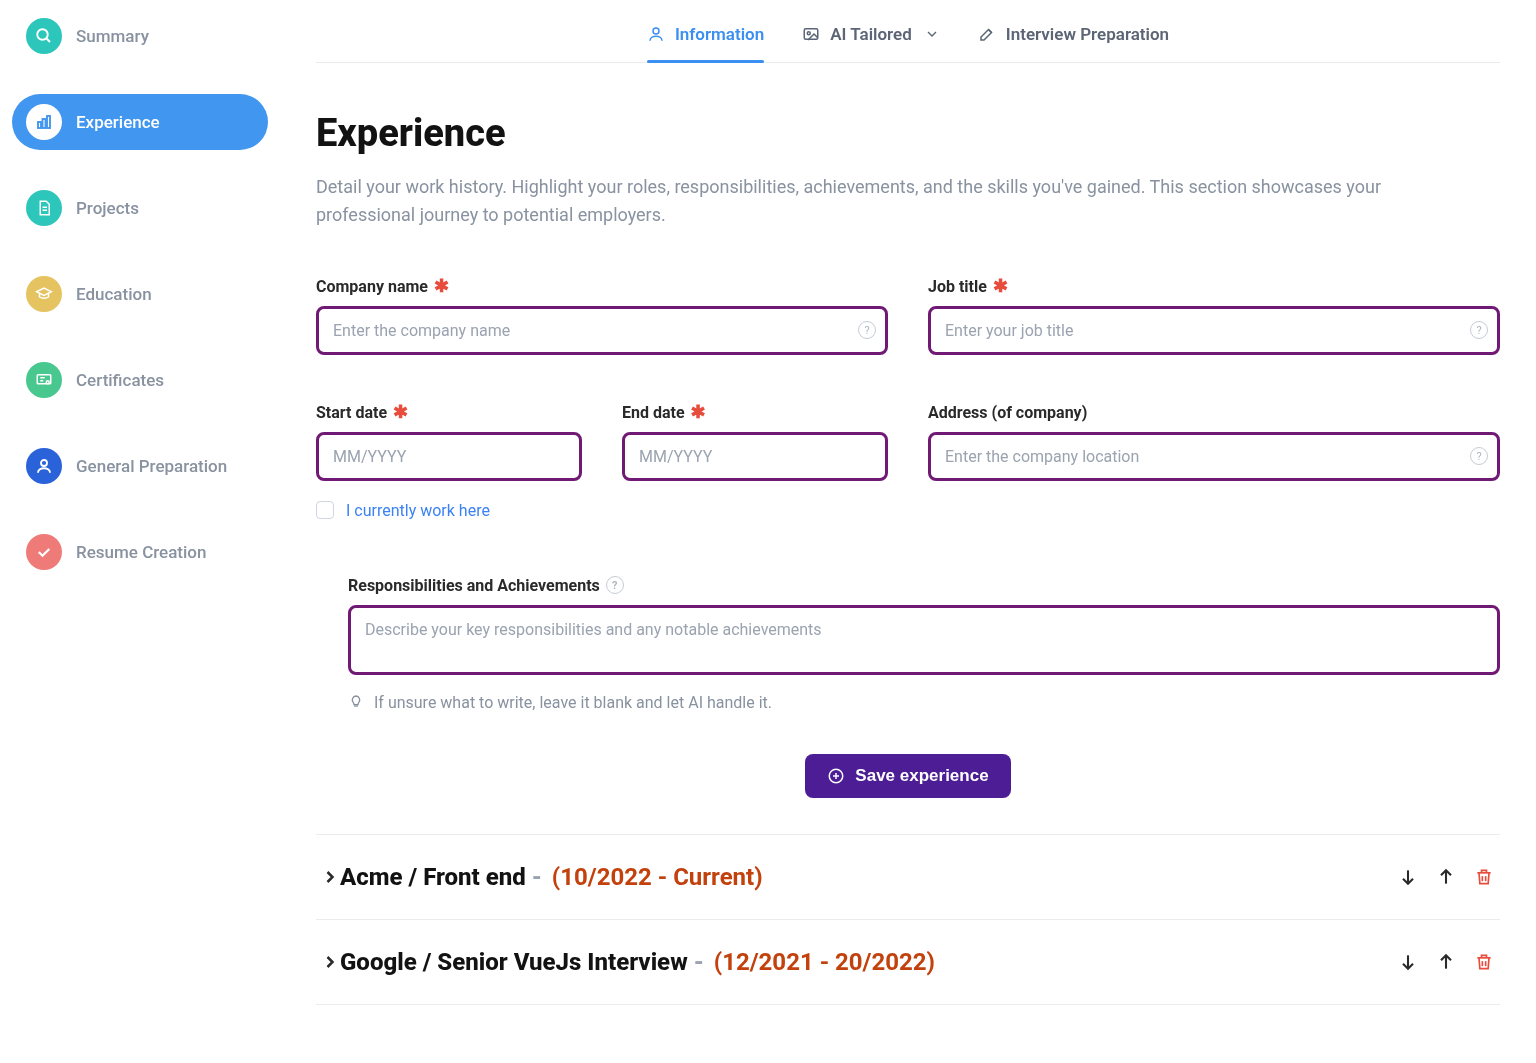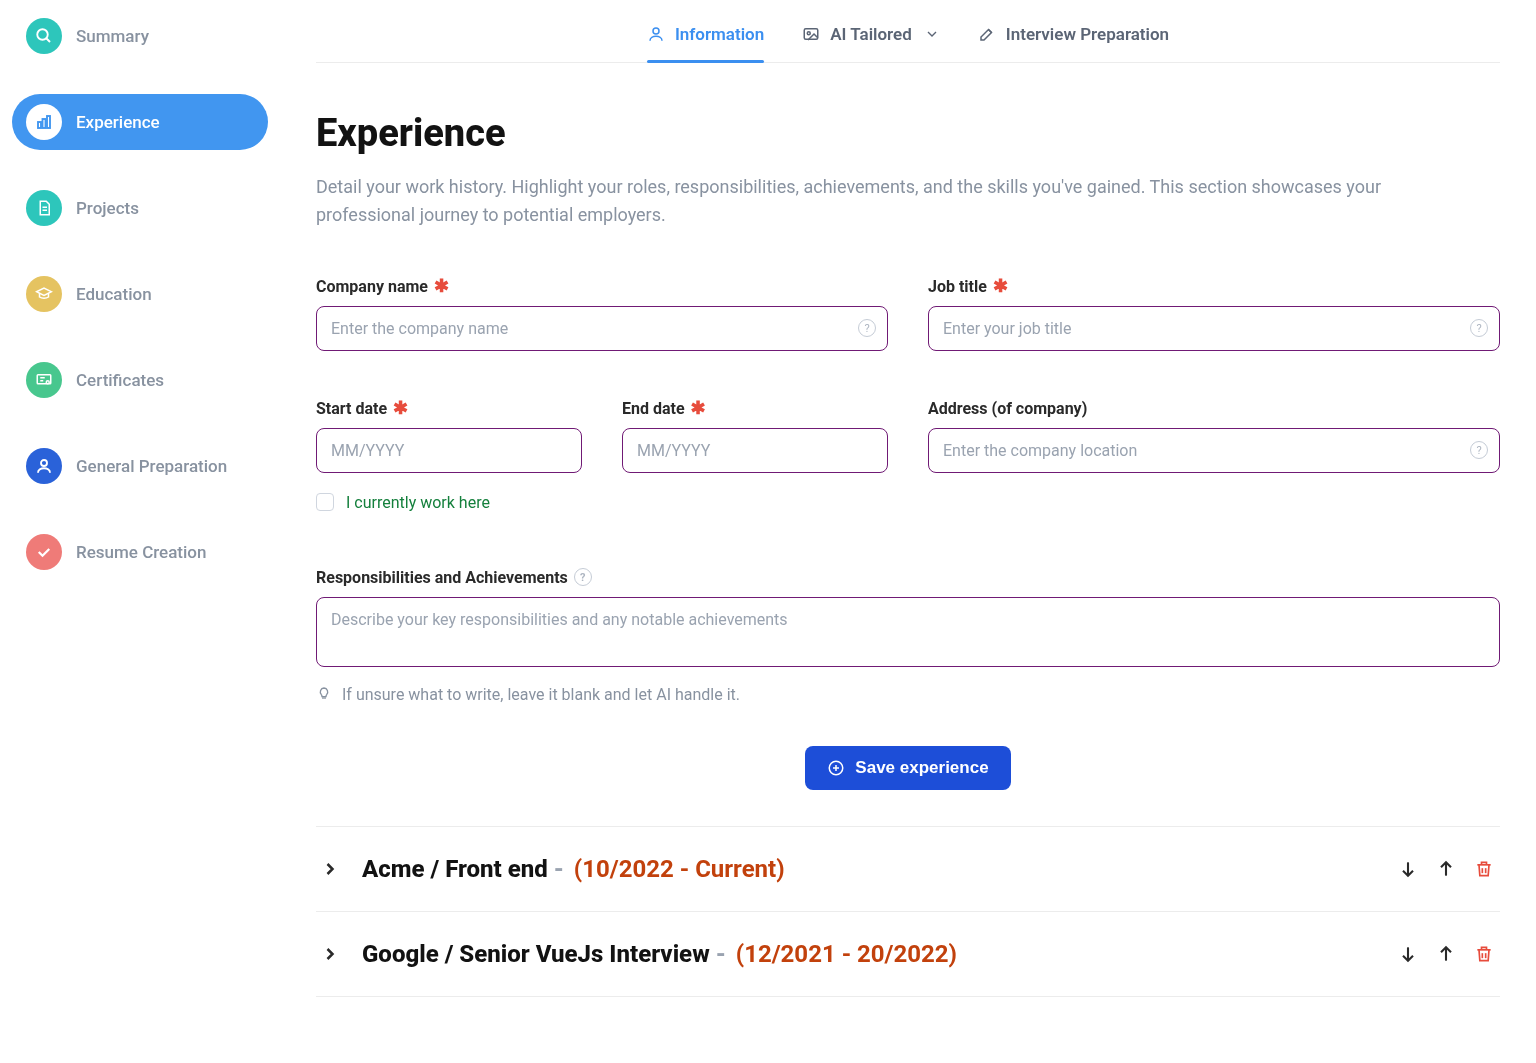--- a/index.html
+++ b/index.html
@@ -120,66 +120,66 @@
     display: inline-flex; align-items:center; justify-content:center;
     font-size: 11px;
     cursor: pointer;
   }
   .input-wrap { position: relative; }
   .input-wrap .help-icon {
     position:absolute; right:12px; top:50%; transform:translateY(-50%);
   }
   input[type=text], textarea {
     width: 100%;
-    border: 1px solid #701a75;
+    border: 3px solid #701a75;
     border-radius: 8px;
     padding: 12px 40px 12px 14px;
     font-size: 16px;
     color:#333;
     font-family: inherit;
   }
   input[type=text]::placeholder, textarea::placeholder { color:#9aa3b0; }
   textarea { min-height: 70px; resize: none; }
 
   .checkbox-row {
     display:flex; align-items:center; gap:12px;
     margin-top: 20px;
     font-size: 16px;
-    color:#15803d;
+    color:#3b82f6;
   }
   .checkbox-box {
     width:18px; height:18px;
     border:1.5px solid #d0d6df; border-radius:4px;
     cursor:pointer;
   }
 
   .hint-row {
     display:flex; align-items:center; gap:10px;
     color:#8892a0; font-size:16px; margin-top:14px;
   }
 
   .save-btn-wrap { display:flex; justify-content:center; margin-top: 42px; }
   .save-btn {
-    background:#1d4ed8;
+    background:#4c1d95;
     color:#fff;
     border:none;
     border-radius:8px;
     padding:12px 22px;
     font-size:17px;
     font-weight:600;
     display:flex; align-items:center; gap:10px;
     cursor:pointer;
   }
 
   
   .exp-list { margin-top: 36px; }
   .exp-item {
     border-top:1px solid #ececec;
     padding: 28px 4px;
-    display:flex; align-items:center; gap: 22px;
+    display:flex; align-items:center; 
   }
   .exp-item:last-child { border-bottom:1px solid #ececec; }
   .exp-toggle { color:#2a2a2a; cursor:pointer; display:flex; }
   .exp-title { font-size: 24px; font-weight: 800; color:#121212; flex:1; display:flex; gap:10px; align-items:baseline; flex-wrap:wrap; }
   .exp-dates { color:#c2410c; font-weight:700; }
   .exp-actions { display:flex; gap:14px; align-items:center; }
   .icon-btn { cursor:pointer; color:#2a2a2a; display:flex; padding:2px; }
   .icon-btn.danger { color:#e74c3c; }
 
   .sep { color:#121212; }
@@ -349,21 +349,21 @@
         <span class="help-icon">?</span>
       </div>
     </div>
   </div>
 
   <div class="checkbox-row">
     <span class="checkbox-box"></span>
     <span>I currently work here</span>
   </div>
 
-  <div class="form-row" style="margin-top:56px;">
+  <div class="form-row" style="margin-top:56px;margin-left:32px;">
     <div class="form-group">
       <div class="label">
         <span>Responsibilities and Achievements</span>
         <span class="help-icon">?</span>
       </div>
       <textarea placeholder="Describe your key responsibilities and any notable achievements" style=""></textarea>
       <div class="hint-row">
         <span>
           <svg width="16" height="16" viewBox="0 0 24 24" fill="none" stroke="currentColor" stroke-width="2">
               <path d="M9 18h6"></path>

